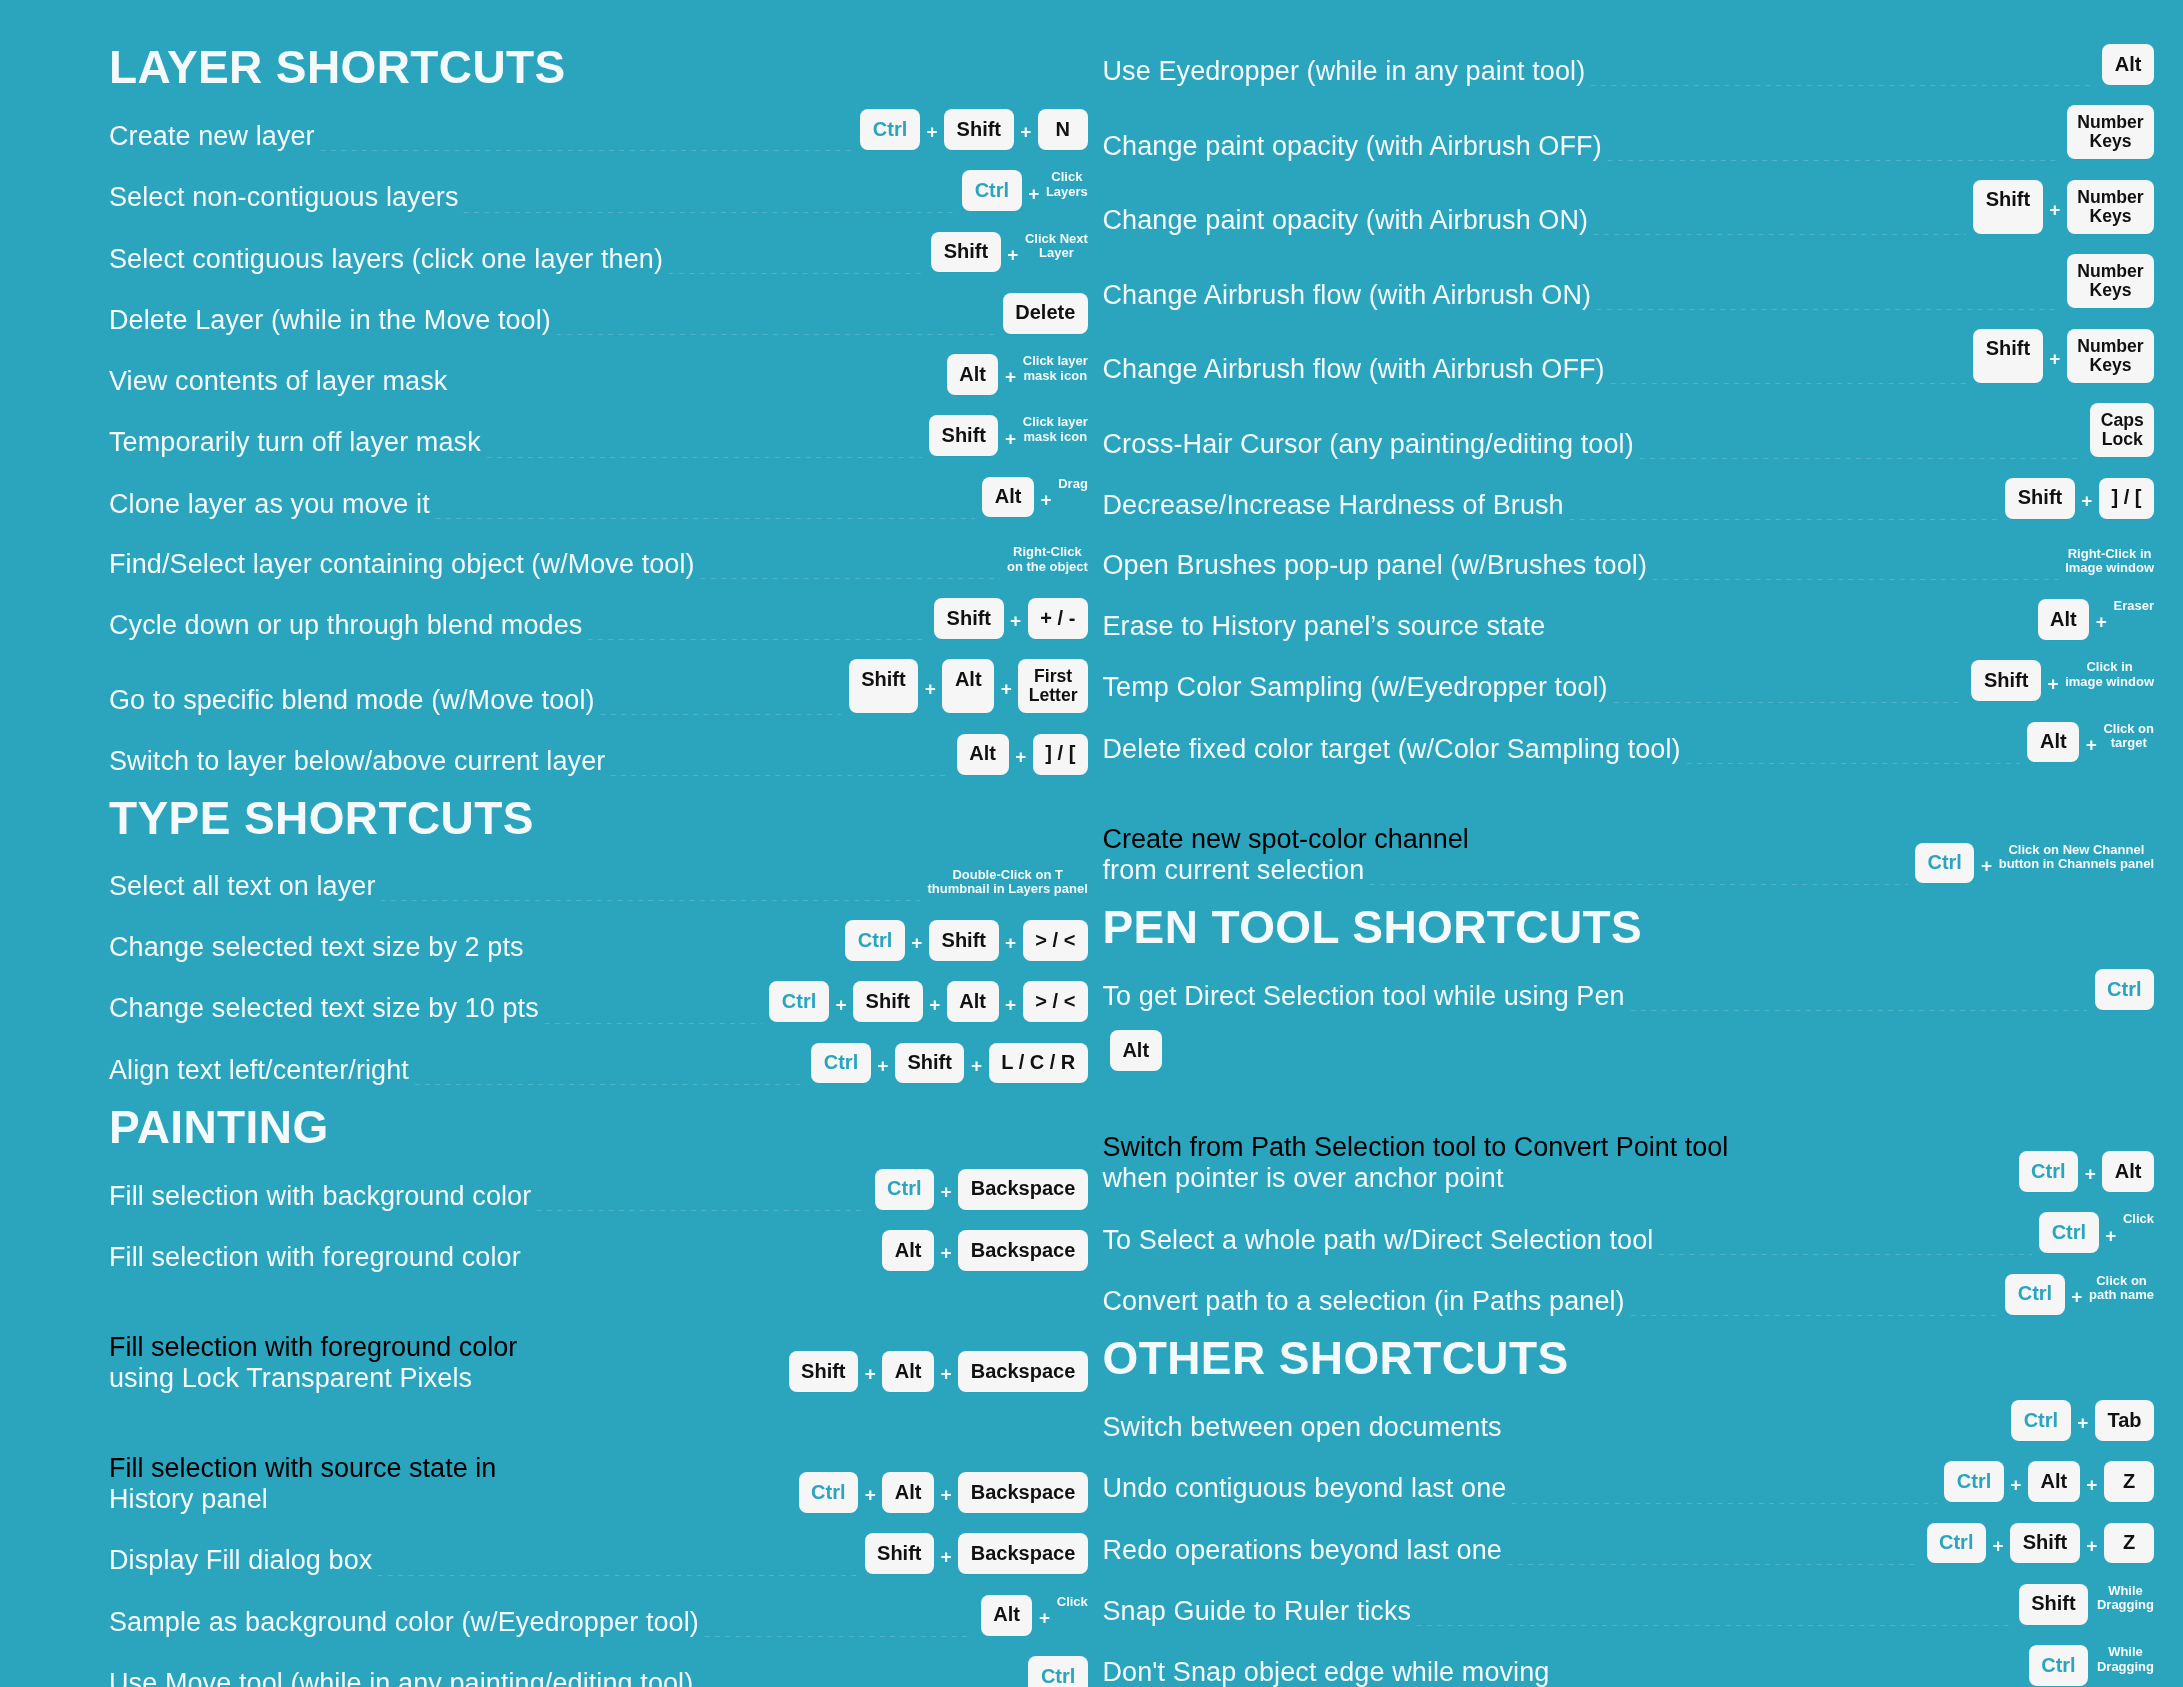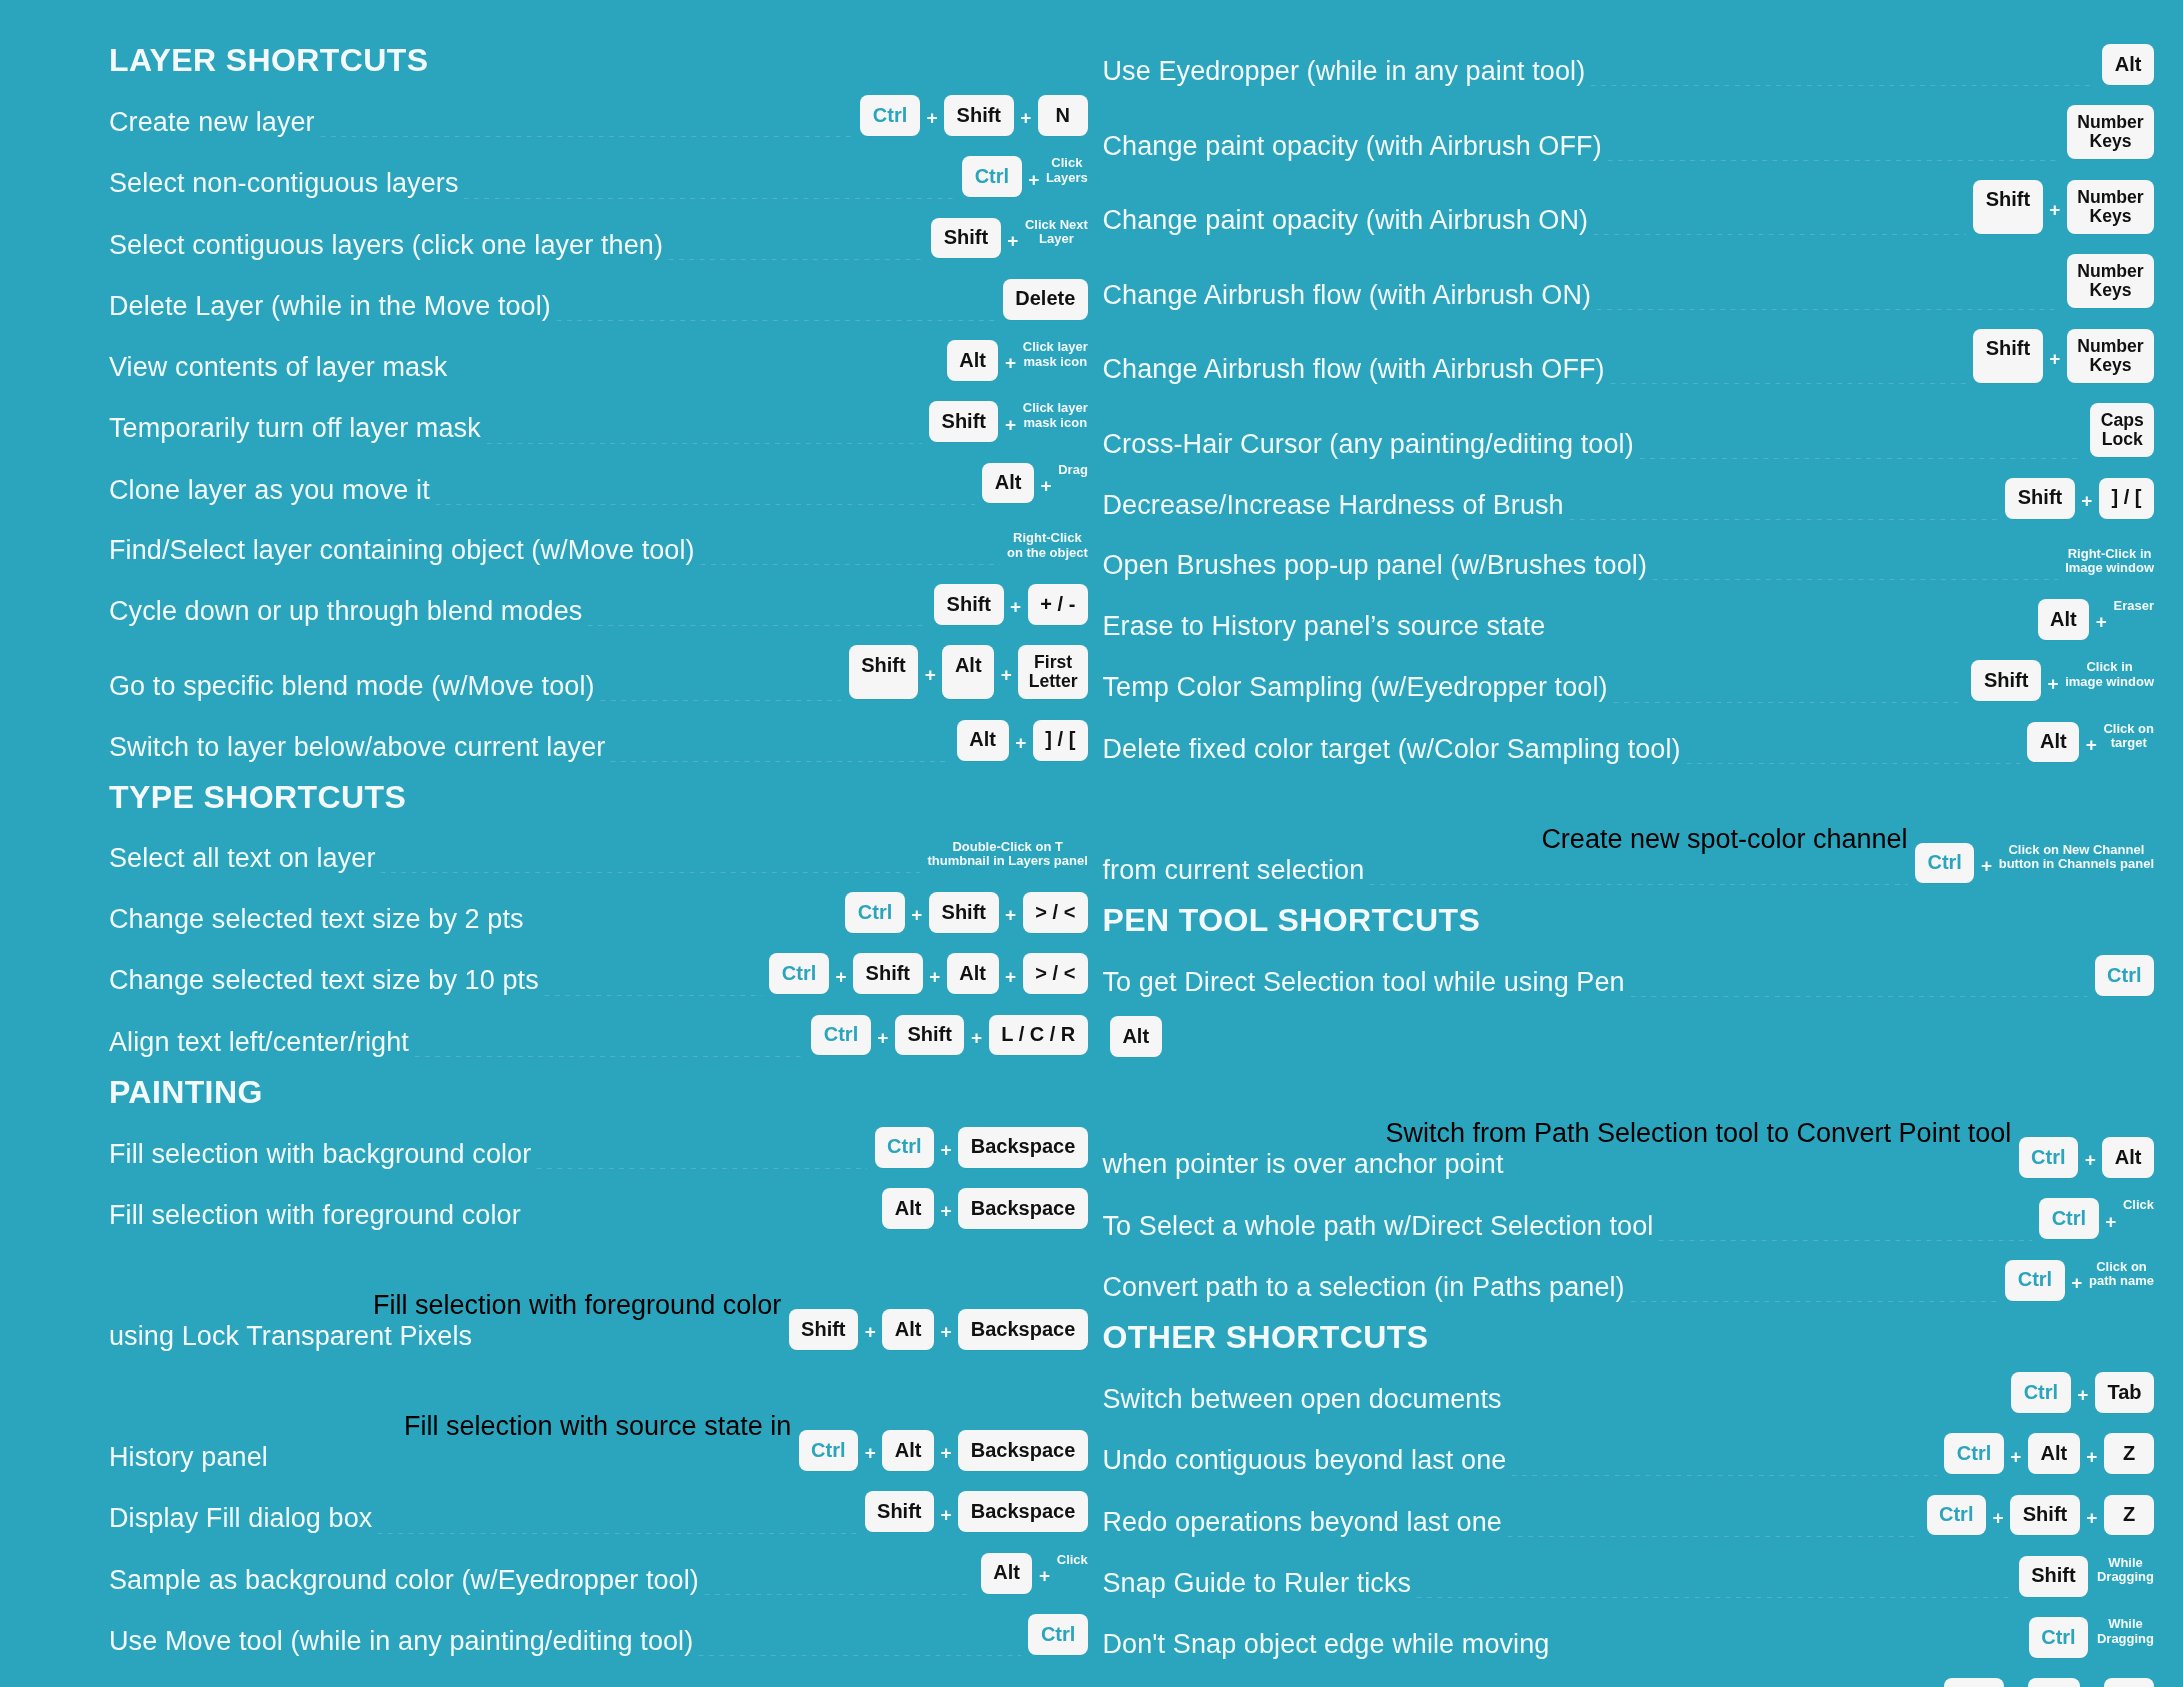--- a/index.html
+++ b/index.html
@@ -11,21 +11,21 @@
   }
   .sheet{position:relative;width:2183px;height:1687px;box-sizing:border-box;
          padding:0;display:flex;}
   .col{box-sizing:border-box;}
   .col-left{width:1103px;padding:44px 14.7px 0 109px;}
   .col-right{width:1081px;padding:44px 29px 0 0px;}
 
   h2.section-title{
     margin:0;
     color:#F4FAFB;
-    font-size:32px;
+    font-size:46px;
     font-weight:bold;
     letter-spacing:0.4px;
     line-height:1.0;
     white-space:nowrap;
   }
   .sec-gap-type{margin-top:63px;}
   .sec-gap-painting{margin-top:54px;}
   .sec-gap-pen{margin-top:51px;}
   .sec-gap-other{margin-top:51px;}
   .after-title{margin-top:19px;}
@@ -37,21 +37,20 @@
     min-height:41px;
     margin-bottom:19px;
   }
 
   .label-wrap{
     flex:1 1 auto;
     min-width:0;
     position:relative;
     display:flex;
     align-items:flex-end;
-    text-align:right;
   }
   .label{
     color:#F4FAFB;
     font-size:27px;
     line-height:1.12;
     white-space:nowrap;
     letter-spacing:0.1px;
   }
   .leader{
     flex:1 1 auto;

